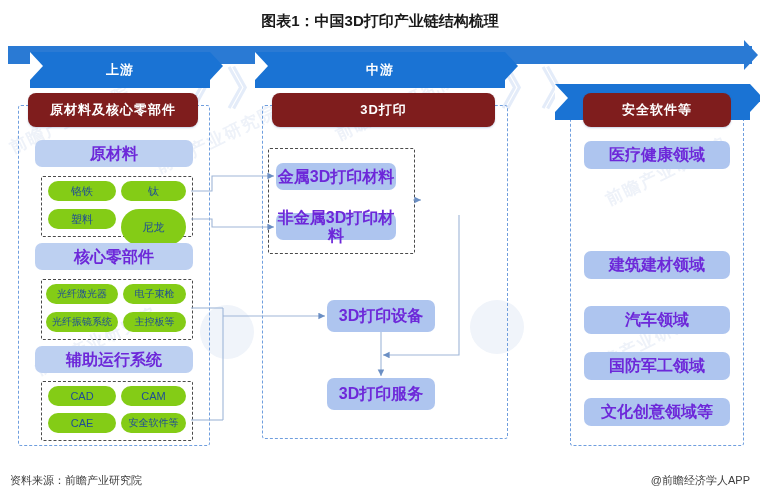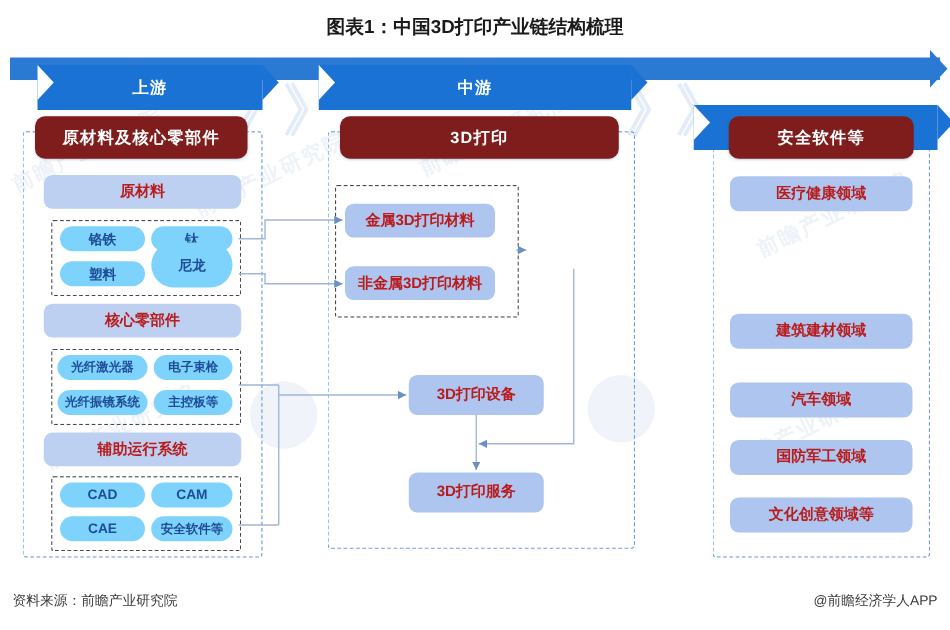--- a/index.html
+++ b/index.html
@@ -68,28 +68,28 @@
 
   
   .hdr{
     position:absolute;z-index:5;border-radius:8px;background:#7f1d1d;
     color:#ffffff;font-size:13px;font-weight:bold;letter-spacing:1px;
     display:flex;align-items:center;justify-content:center;
     box-shadow:0 1px 2px rgba(40,80,150,.25);
   }
   .box{
     position:absolute;z-index:4;border-radius:7px;background:#aec5ef;
-    color:#b91c1c;font-size:12px;font-weight:bold;
+    color:#6d28d9;font-size:16px;font-weight:bold;
     display:flex;align-items:center;justify-content:center;text-align:center;
     line-height:1.1;
   }
   .box.lite{background:#bdd0f1;}
   .pill{
-    position:absolute;z-index:4;border-radius:20px;background:#7dd3fc;
-    color:#1e4c96;font-size:11px;font-weight:bold;
+    position:absolute;z-index:4;border-radius:20px;background:#84cc16;
+    color:#1e4c96;font-size:11px;font-weight:normal;
     display:flex;align-items:center;justify-content:center;
   }
   .pill.small{font-size:10px;}
 
   
   .conn{position:absolute;z-index:3;pointer-events:none;}
 
   
   .foot{position:absolute;bottom:16px;font-size:11px;color:#3c3c3c;z-index:6;}
   #foot-src{left:10px;}
@@ -120,21 +120,21 @@
   <div class="chev" id="chev-down">下游</div>
 
   <div class="dash-outer" style="left:18px;top:105px;width:190px;height:339px;"></div>
   <div class="hdr" style="left:28px;top:93px;width:170px;height:34px;">原材料及核心零部件</div>
 
   <div class="box lite" style="left:35px;top:140px;width:158px;height:27px;">原材料</div>
   <div class="dash-inner" style="left:41px;top:176px;width:150px;height:59px;"></div>
   <div class="pill" style="left:48px;top:181px;width:68px;height:20px;">铬铁</div>
   <div class="pill" style="left:121px;top:181px;width:65px;height:20px;">钛</div>
   <div class="pill" style="left:48px;top:209px;width:68px;height:20px;">塑料</div>
-  <div class="pill" style="left:121px;top:194px;width:65px;height:36px;">尼龙</div>
+  <div class="pill" style="left:121px;top:209px;width:65px;height:36px;">尼龙</div>
 
   <div class="box lite" style="left:35px;top:243px;width:158px;height:27px;">核心零部件</div>
   <div class="dash-inner" style="left:41px;top:279px;width:150px;height:59px;"></div>
   <div class="pill small" style="left:46px;top:284px;width:72px;height:20px;">光纤激光器</div>
   <div class="pill small" style="left:123px;top:284px;width:63px;height:20px;">电子束枪</div>
   <div class="pill small" style="left:46px;top:312px;width:72px;height:20px;">光纤振镜系统</div>
   <div class="pill small" style="left:123px;top:312px;width:63px;height:20px;">主控板等</div>
 
   <div class="box lite" style="left:35px;top:346px;width:158px;height:27px;">辅助运行系统</div>
   <div class="dash-inner" style="left:41px;top:381px;width:150px;height:58px;"></div>

